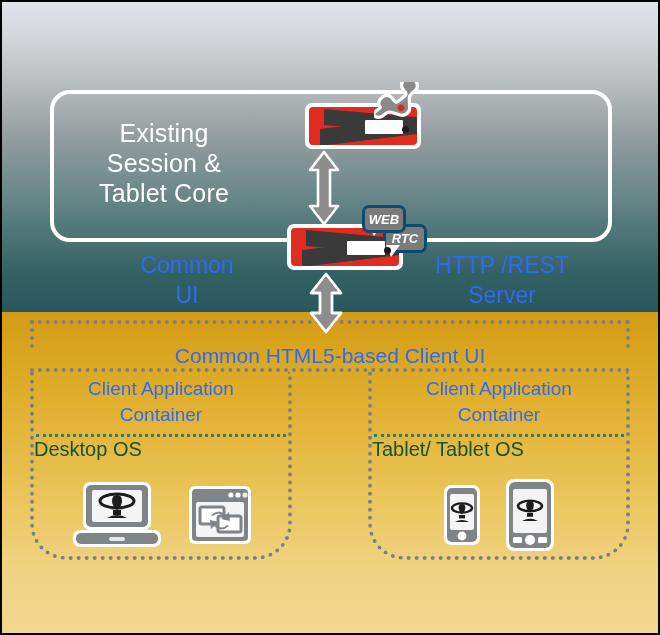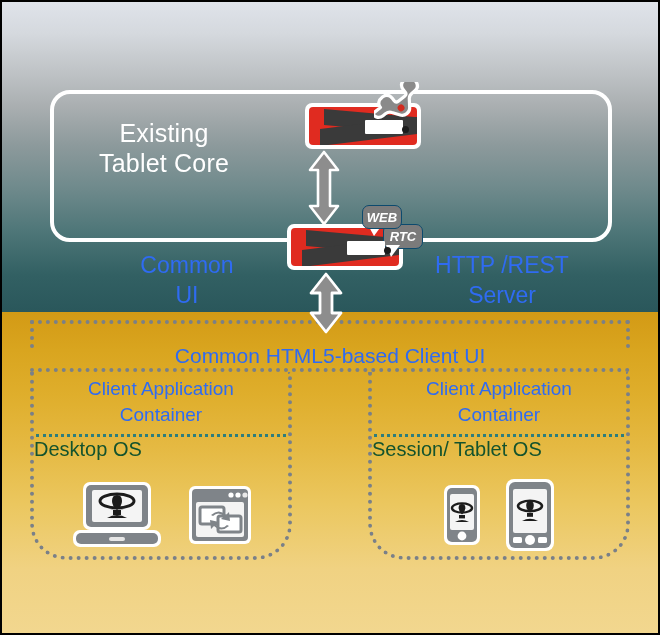--- a/index.html
+++ b/index.html
@@ -77,21 +77,21 @@
   
   .handset{
     position:absolute;left:372px;top:80px;width:48px;height:44px;
   }
 
   
   .webrtc{
     position:absolute;left:360px;top:203px;width:62px;height:52px;
   }
   .bubble{
-    position:absolute;background:#7b7b7b;border:1px solid #0c4a6e;
+    position:absolute;background:#7b7b7b;border:3px solid #0c4a6e;
     border-radius:7px;color:#ffffff;font-weight:bold;
     font-family:"Liberation Sans","DejaVu Sans",sans-serif;
     display:flex;align-items:center;justify-content:center;
     font-style:italic;
   }
   #bubble-web{left:0;top:0;width:38px;height:22px;font-size:13px;z-index:2;}
   #bubble-rtc{left:21px;top:19px;width:38px;height:23px;font-size:13px;z-index:1;text-align:center;}
   .bubble-tail{
     position:absolute;width:0;height:0;z-index:2;
   }
@@ -154,20 +154,21 @@
 <body>
 
 <div id="stage">
 
   <div class="bg-top"></div>
   <div class="bg-bottom"></div>
 
   <div class="core-box"></div>
   <div class="core-label">
     <div>Existing</div>
+    <div>Session &amp;</div>
     <div>Tablet Core</div>
   </div>
 
   <div class="server" id="server-top">
     <div class="server-body">
       <div class="server-slot"></div>
       <div class="server-dot"></div>
     </div>
   </div>
 
@@ -251,21 +252,21 @@
 
     </div>
   </div>
 
   <div class="client-col" id="client-col-right">
     <div class="col-title">
       <div>Client Application</div>
       <div>Container</div>
     </div>
     <div class="col-divider"></div>
-    <div class="col-os">Session/ Tablet OS</div>
+    <div class="col-os">Tablet/ Tablet OS</div>
     <div class="col-devices">
 
       <svg class="icon-wrap" width="40" height="64" viewBox="0 0 40 64">
         <rect x="2" y="2" width="36" height="60" rx="7" fill="#ffffff"></rect>
         <rect x="5" y="5" width="30" height="54" rx="5" fill="#7f8489"></rect>
         <rect x="8" y="11" width="24" height="36" rx="2" fill="#f4f4f4"></rect>
         <ellipse cx="20" cy="25" rx="10" ry="4.6" fill="none" stroke="#1c1c1c" stroke-width="2.4"></ellipse>
         <path d="M20 21 q3.4 0 3.4 4 q0 3.4 -3.4 6.4 q-3.4 -3 -3.4 -6.4 q0 -4 3.4 -4 z" fill="#1c1c1c"></path>
         <rect x="17" y="32" width="6" height="3.4" fill="#1c1c1c"></rect>
         <path d="M13 39 q7 -4 14 0 z" fill="#1c1c1c"></path>

